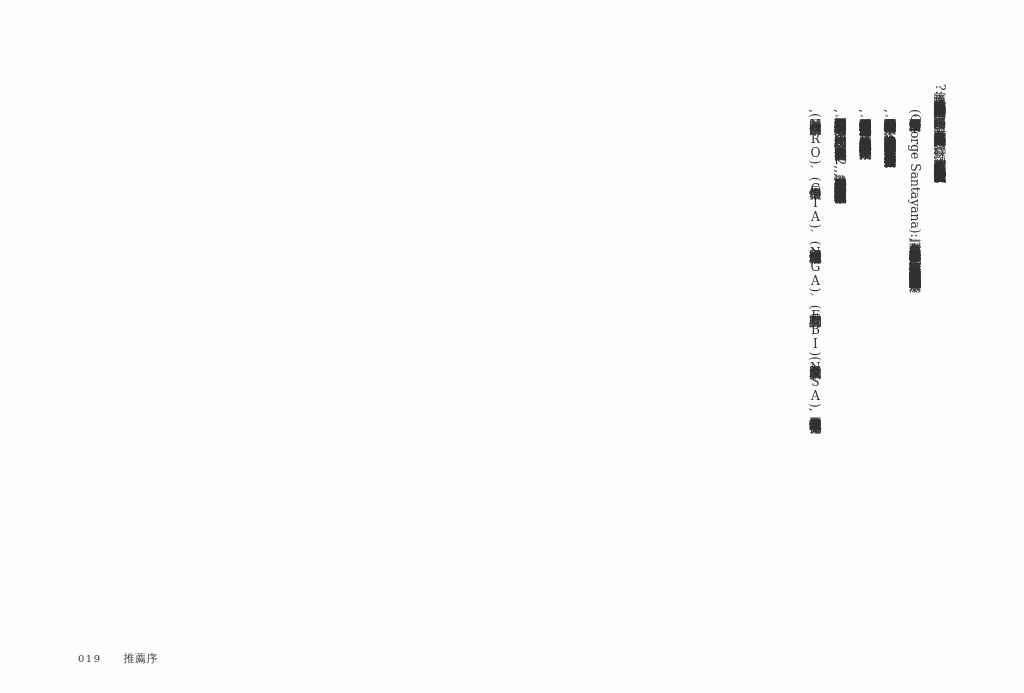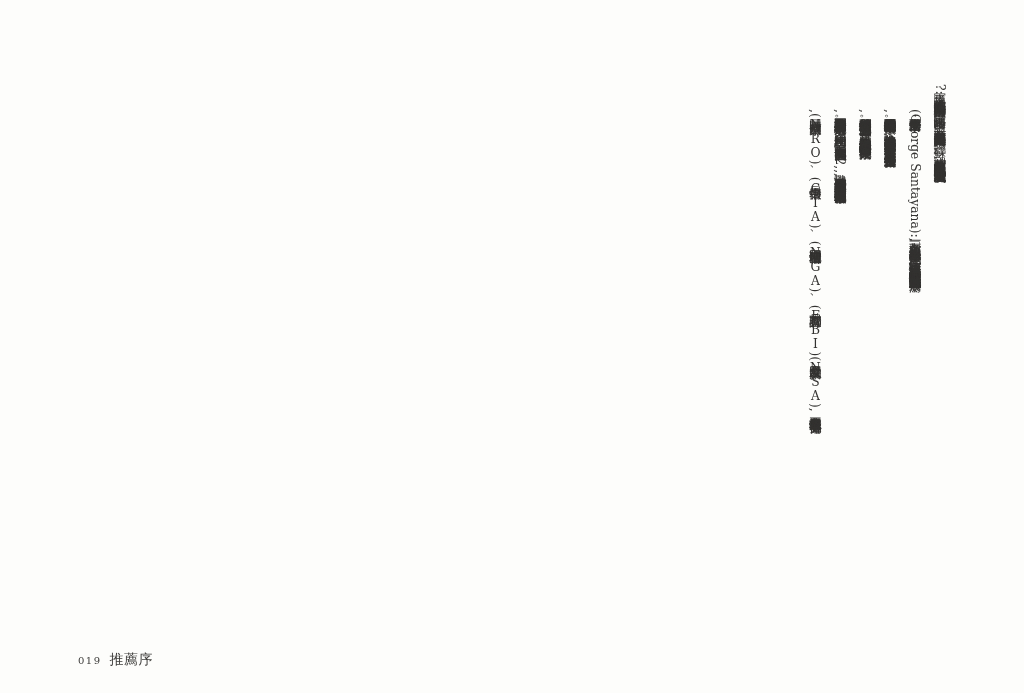--- a/index.html
+++ b/index.html
@@ -52,27 +52,27 @@
 
   
   .folio {
     position: absolute;
     top: 651px;
     display: flex;
     align-items: baseline;
     color: #3d3c3a;
     white-space: nowrap;
   }
-  .folio-left  { left: 78px;  gap: 8px; }
+  .folio-left  { left: 78px;  gap: 22px; }
   .folio .pagenum {
     font-size: 10px;
     letter-spacing: 1.5px;
   }
   .folio .foot-title {
-    font-size: 14px;
+    font-size: 11px;
     letter-spacing: 0.5px;
   }
 </style>
 </head>
 <body>
 
 <div class="spread">
 
   <section class="page page-right">
     <div class="vtext vtext-right">

